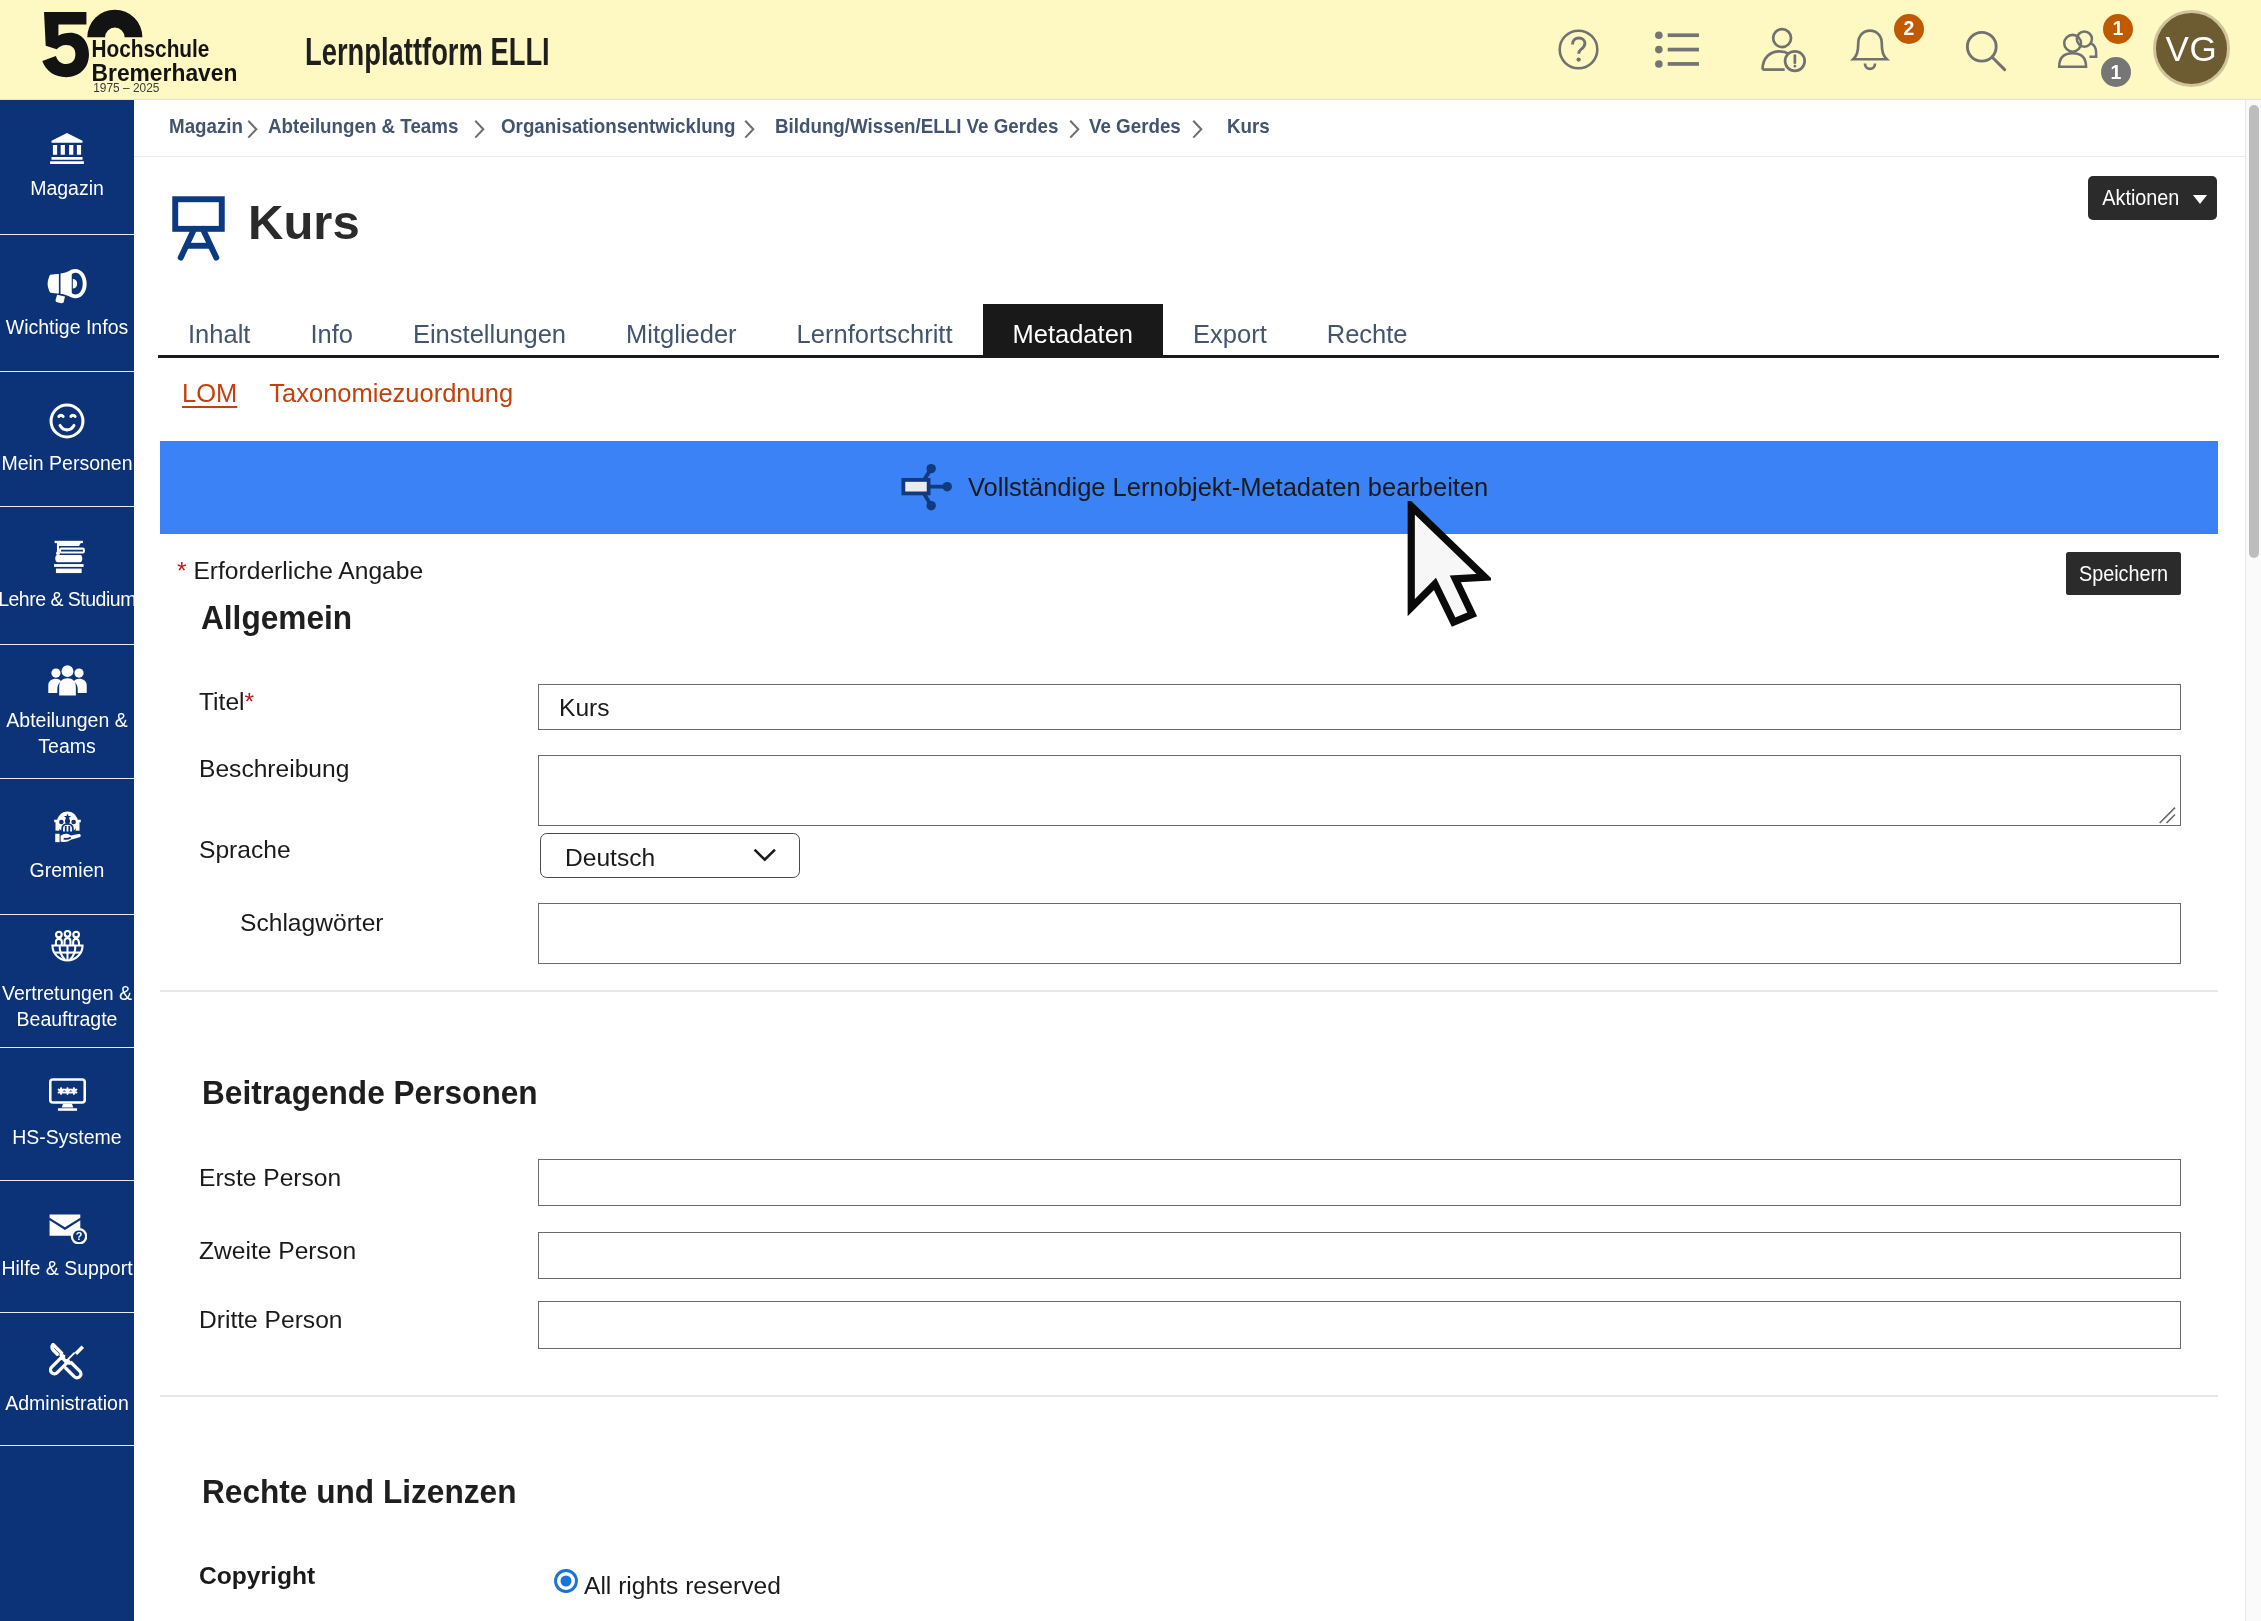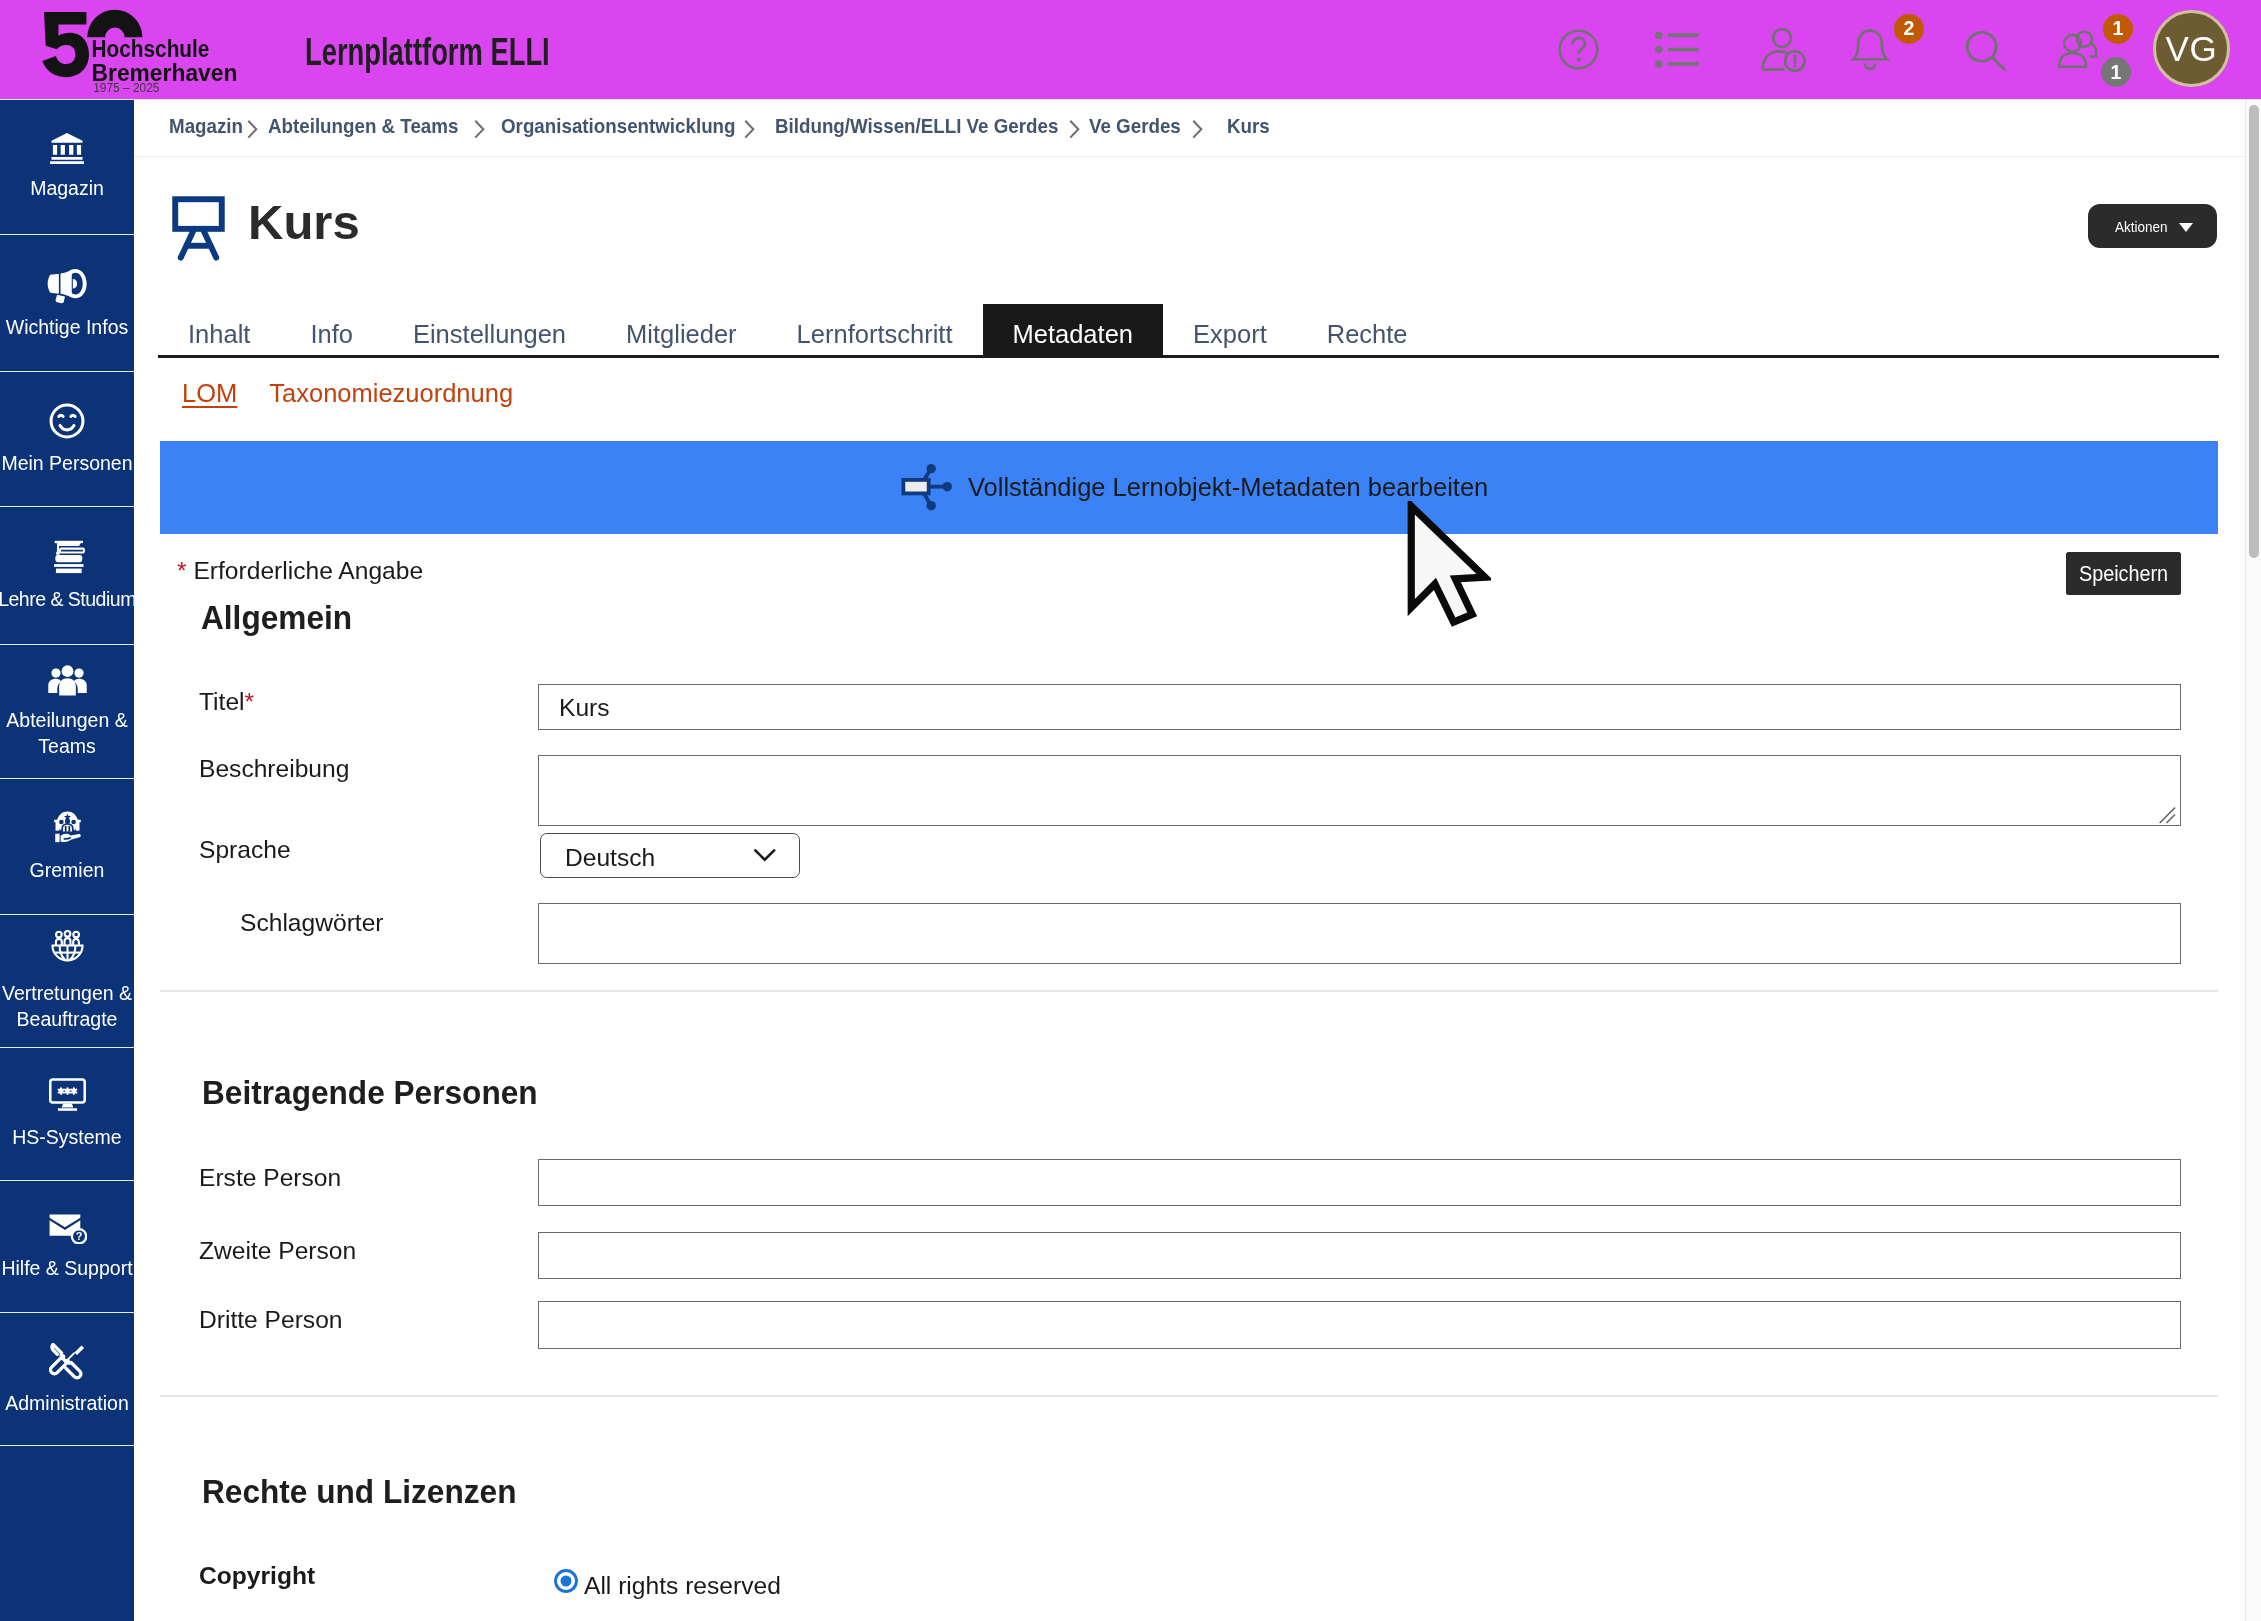--- a/index.html
+++ b/index.html
@@ -5,36 +5,36 @@
 <style>
   * { margin:0; padding:0; box-sizing:border-box; }
   html,body { background:#fff; }
   #page {
     position:relative; width:2261px; height:1621px; overflow:hidden;
     font-family:"Liberation Sans", sans-serif; background:#fff; color:#1c1c1c;
   }
   .abs { position:absolute; }
 
   
-  #header { position:absolute; left:0; top:0; width:2261px; height:100px; background:#d946ef; border-bottom:1.7px solid #e2e2e2; z-index:5; }
+  #header { position:absolute; left:0; top:0; width:2261px; height:100px; background:#fef9c3; border-bottom:1.7px solid #e2e2e2; z-index:5; }
   #apptitle { position:absolute; left:305px; top:31px; font-size:38px; font-weight:bold; color:#1f1f1f; transform:scaleX(0.72); transform-origin:left top; white-space:nowrap; }
 
   
   #sidebar { position:absolute; left:0; top:100px; width:134px; height:1521px; background:#0c3377; }
   .scell { position:absolute; left:0; width:134px; border-bottom:1.7px solid #e8ecf2; display:flex; flex-direction:column; align-items:center; justify-content:center; text-align:center; color:#fff; }
   .scell .lbl { font-size:19.5px; line-height:26px; margin-top:10.2px; font-weight:400; white-space:nowrap; }
 
   
   #crumbbar { position:absolute; left:134px; top:100px; width:2111px; height:57px; background:#fff; border-bottom:1.7px solid #ebebeb; }
   #crumbbar .bc { position:absolute; top:15.3px; font-size:20.4px; font-weight:bold; color:#43546e; white-space:nowrap; transform:scaleX(0.92); transform-origin:left top; }
   #crumbbar .sep { position:absolute; top:18.7px; }
 
   
   #pagetitle { position:absolute; left:248px; top:194px; font-size:49px; font-weight:bold; color:#2b2b2b; }
-  #aktionen { position:absolute; left:2088px; top:204px; width:129px; height:44px; background:#2b2b2b; color:#fff; font-size:15px; border-radius:12px; display:flex; align-items:center; justify-content:center; gap:8.5px; }
+  #aktionen { position:absolute; left:2088px; top:176px; width:129px; height:44px; background:#2b2b2b; color:#fff; font-size:22px; border-radius:5px; display:flex; align-items:center; justify-content:center; gap:8.5px; }
   .caret-down { width:0; height:0; border-left:7.6px solid transparent; border-right:7.6px solid transparent; border-top:9.3px solid #fff; margin-top:2.5px; }
 
   
   #tabs { position:absolute; left:158px; top:304px; height:51px; display:flex; }
   #tabs .tab { font-size:25.5px; color:#43546e; line-height:60px; height:51px; overflow:hidden; padding:0 30px; }
   #tabs .tab.active { background:#191919; color:#fff; }
   #tabline { position:absolute; left:158px; top:355px; width:2061px; height:3.4px; background:#1a1a1a; }
   #subtabs { position:absolute; left:182px; top:379px; font-size:25.5px; color:#c2410c; }
   #subtabs .st { margin-right:32px; }
   #subtabs .st.active { text-decoration:underline; text-underline-offset:4.2px; }

